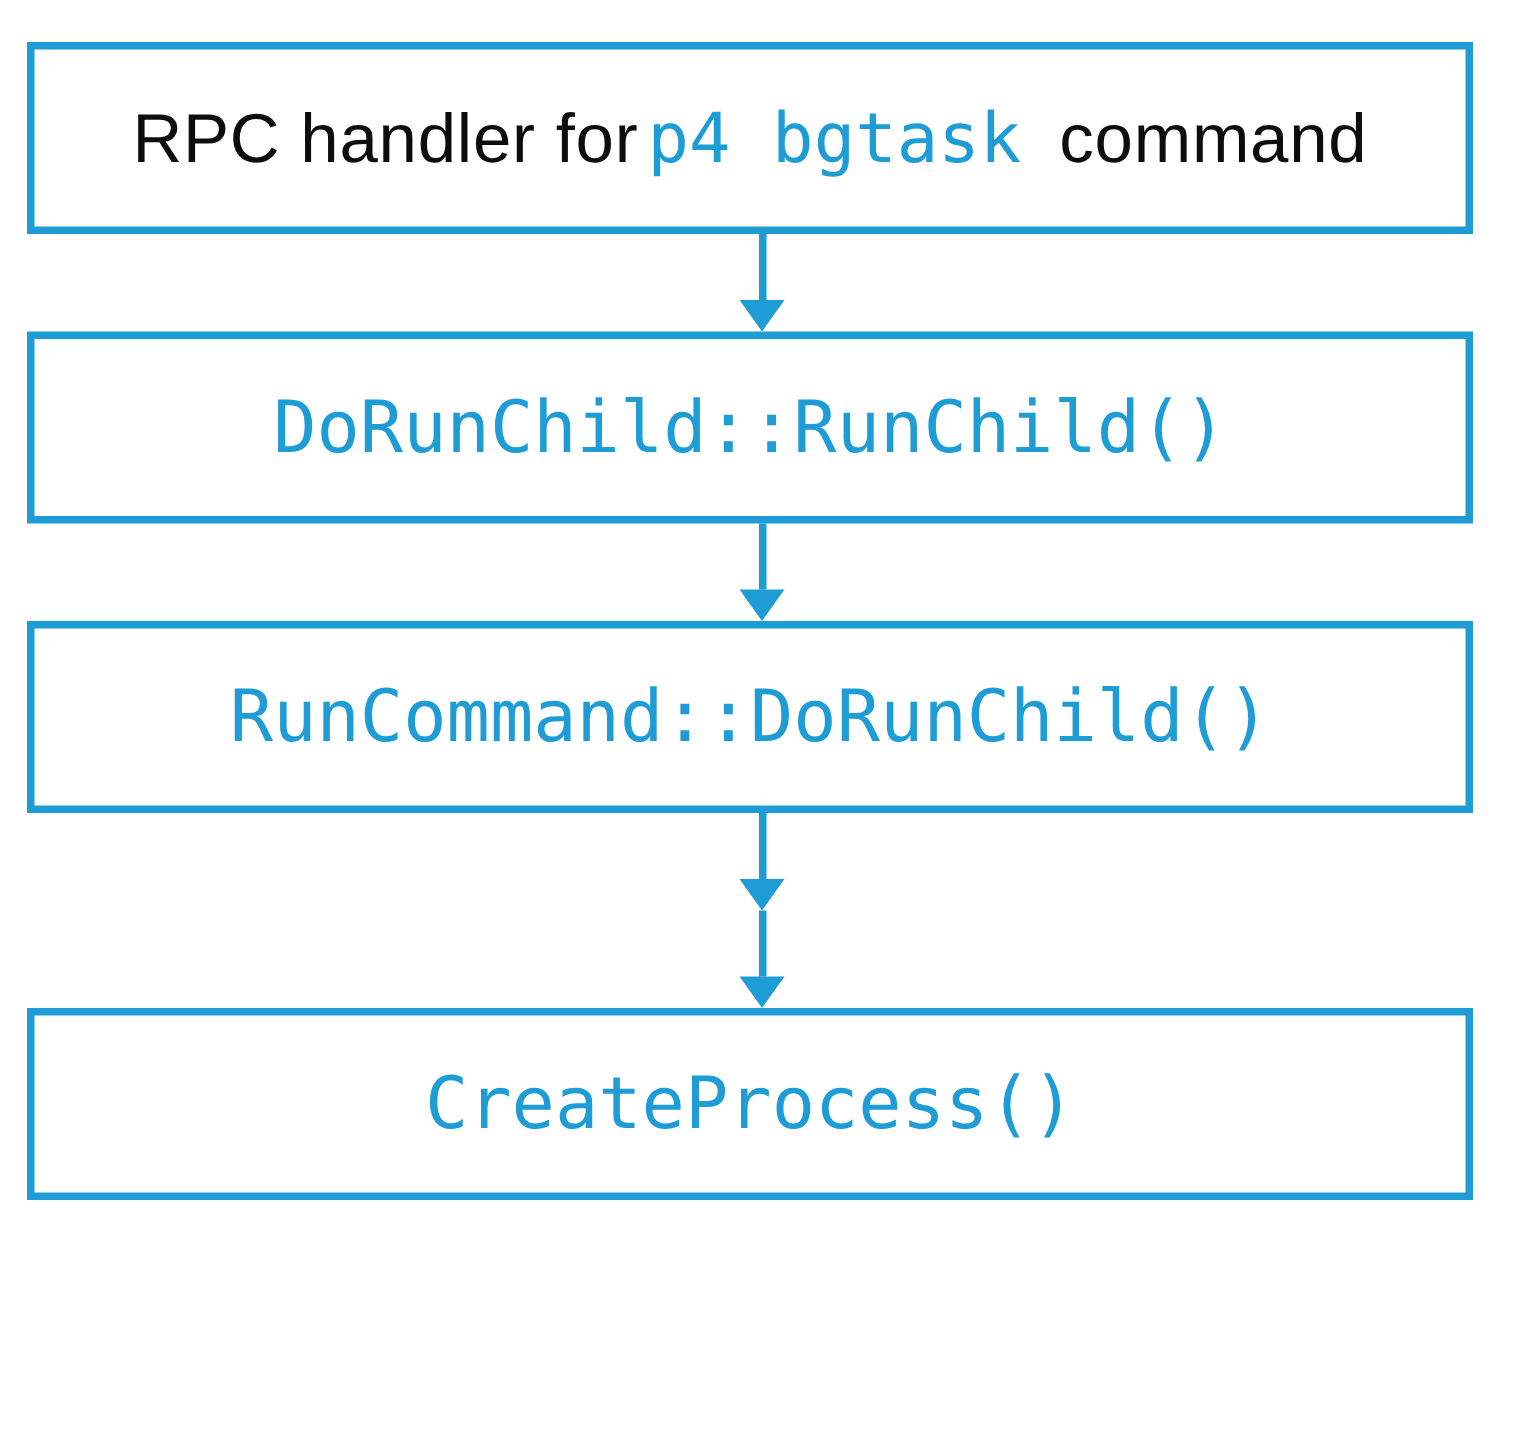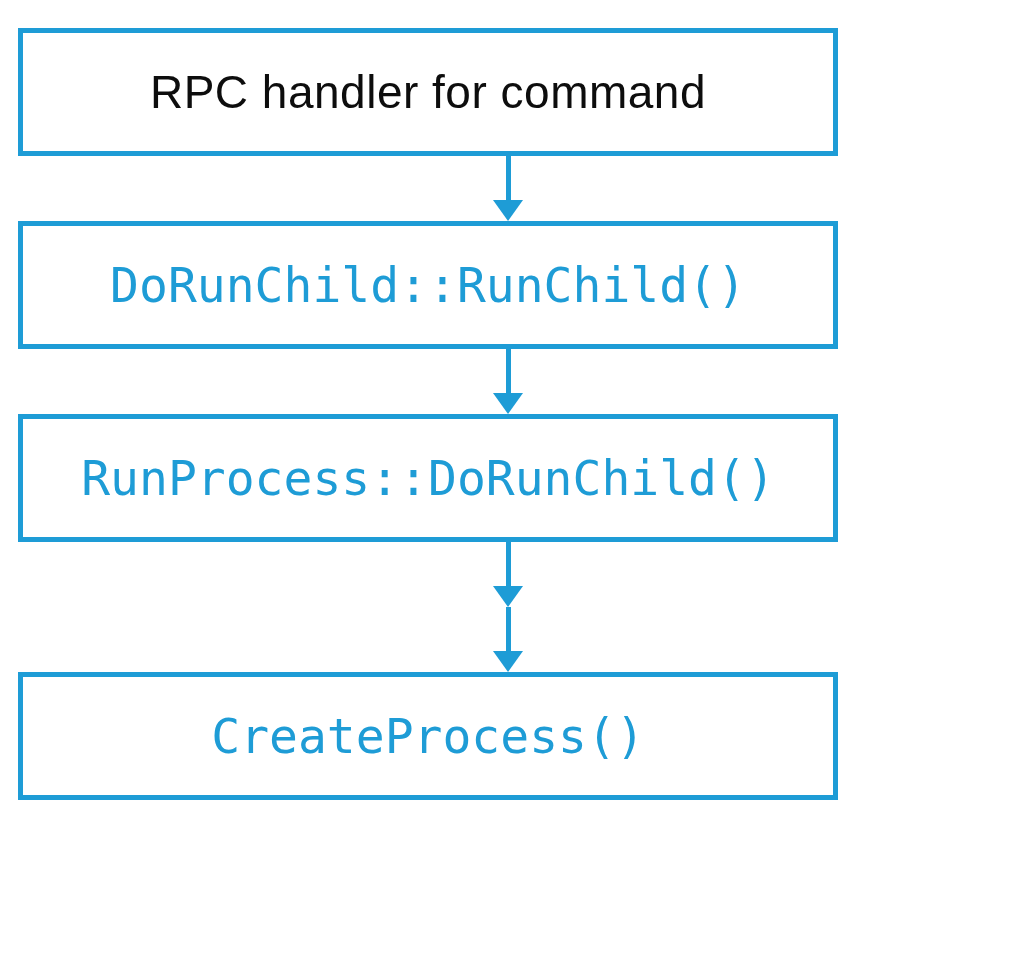--- a/index.html
+++ b/index.html
@@ -15,21 +15,21 @@
     overflow: hidden;
   }
   .canvas {
     position: relative;
     width: 980px;
     margin: 0;
     padding: 28px 0 0 18px;
   }
   .node {
     box-sizing: border-box;
-    width: 820px;
+    width: 964px;
     height: 128px;
     background: #ffffff;
     border: 5px solid var(--accent);
     display: flex;
     align-items: center;
     justify-content: center;
     white-space: pre;
   }
   .plain {
     font-family: "Liberation Sans", sans-serif;
@@ -66,39 +66,40 @@
     border-top: 21px solid var(--accent);
   }
 </style>
 </head>
 <body>
 
 <div class="canvas">
 
   <div class="node node-mixed">
     <span class="plain">RPC handler for</span>
+    <span class="code">p4 bgtask</span>
     <span class="plain"> command</span>
   </div>
 
   <div class="arrow">
     <div class="arrow-line"></div>
     <div class="arrow-head"></div>
   </div>
 
   <div class="node">
     <span class="code">DoRunChild::RunChild()</span>
   </div>
 
   <div class="arrow">
     <div class="arrow-line"></div>
     <div class="arrow-head"></div>
   </div>
 
   <div class="node">
-    <span class="code">RunProcess::DoRunChild()</span>
+    <span class="code">RunCommand::DoRunChild()</span>
   </div>
 
   <div class="arrow">
     <div class="arrow-line"></div>
     <div class="arrow-head"></div>
   </div>
 
 
   <div class="arrow">
     <div class="arrow-line"></div>

